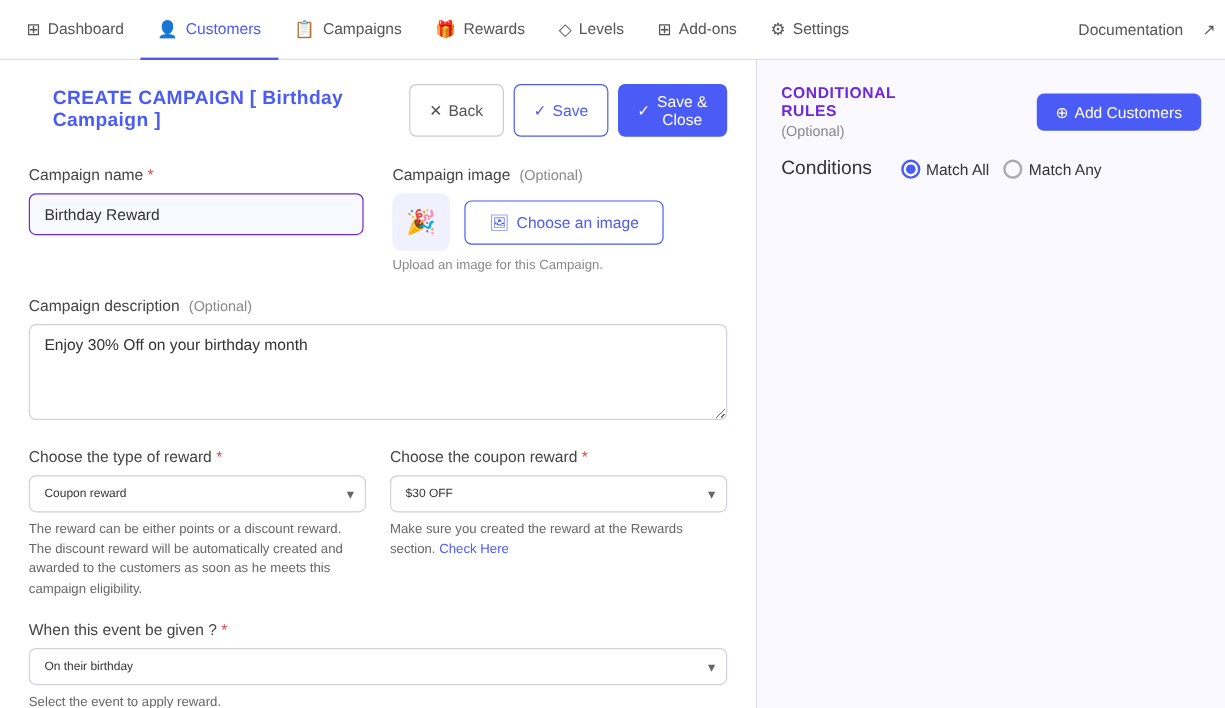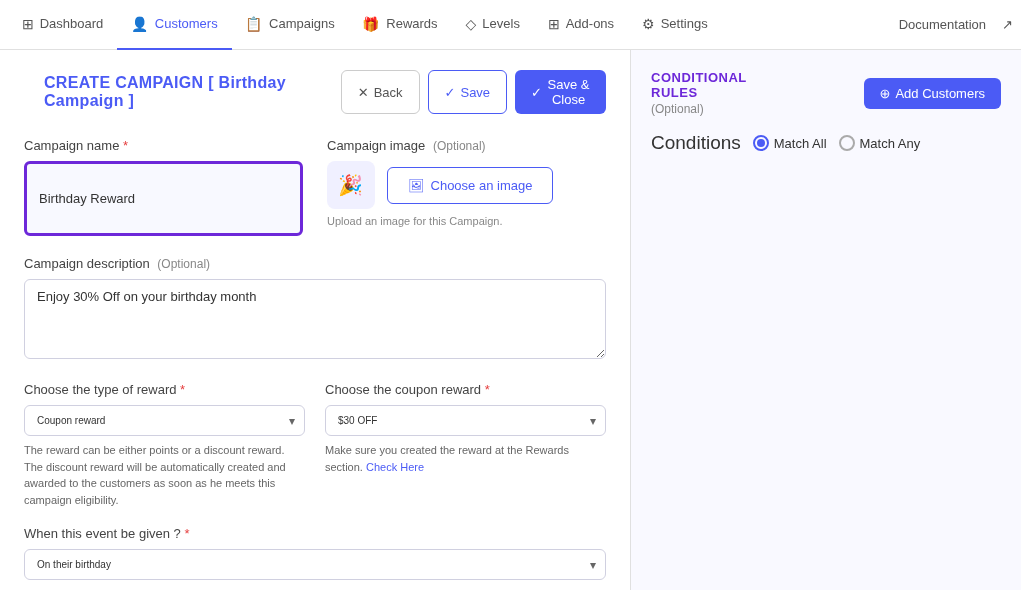--- a/index.html
+++ b/index.html
@@ -46,21 +46,21 @@
       font-size: 13px; color: #fff; cursor: pointer; font-weight: 500;
     }
 
     
     .form-row { display: flex; gap: 24px; margin-bottom: 20px; }
     .form-col { flex: 1; }
     .form-label { font-size: 13px; color: #444; margin-bottom: 8px; display: block; }
     .form-label .required { color: #e53e3e; }
     .form-label .optional { color: #888; font-weight: 400; font-size: 12px; margin-left: 4px; }
     .form-input {
-      width: 100%; padding: 27px 12px; border: 3px solid #6d28d9; border-radius: 6px;
+      width: 100%; padding: 9px 12px; border: 1px solid #6d28d9; border-radius: 6px;
       font-size: 13px; color: #333; background: #f8f9ff; outline: none;
     }
 
     
     .image-upload-area { display: flex; align-items: center; gap: 12px; }
     .image-icon-box {
       width: 48px; height: 48px; background: #f0f0ff; border-radius: 8px;
       display: flex; align-items: center; justify-content: center; font-size: 20px;
     }
     .choose-image-btn {
@@ -95,22 +95,22 @@
     .right-panel { width: 390px; background: #f9f9ff; padding: 20px; overflow-y: auto; }
     .conditional-header { display: flex; align-items: center; justify-content: space-between; margin-bottom: 16px; }
     .conditional-title { font-size: 13px; font-weight: 700; color: #6d28d9; letter-spacing: 0.5px; }
     .conditional-optional { font-size: 12px; color: #888; margin-top: 2px; }
     .add-conditions-btn {
       display: flex; align-items: center; gap: 5px; padding: 8px 16px;
       border: none; border-radius: 6px; background: #4b5bf5;
       color: #fff; font-size: 13px; cursor: pointer; font-weight: 500;
     }
     .conditions-row { display: flex; align-items: center; gap: 12px; }
-    .conditions-label { font-size: 19px; color: #333; font-weight: 500; }
-    .radio-group { display: flex; align-items: center; gap: 12px; }
+    .conditions-label { font-size: 16px; color: #333; font-weight: 500; }
+    .radio-group { display: flex; align-items: center; gap: 12px; margin-left: 12px; }
     .radio-option { display: flex; align-items: center; gap: 5px; cursor: pointer; font-size: 13px; color: #333; }
     .radio-circle {
       width: 16px; height: 16px; border-radius: 50%; border: 2px solid #4b5bf5;
       display: flex; align-items: center; justify-content: center;
     }
     .radio-circle.checked::after {
       content: ''; width: 8px; height: 8px; border-radius: 50%; background: #4b5bf5;
     }
     .radio-circle.unchecked { border-color: #aaa; }
 

